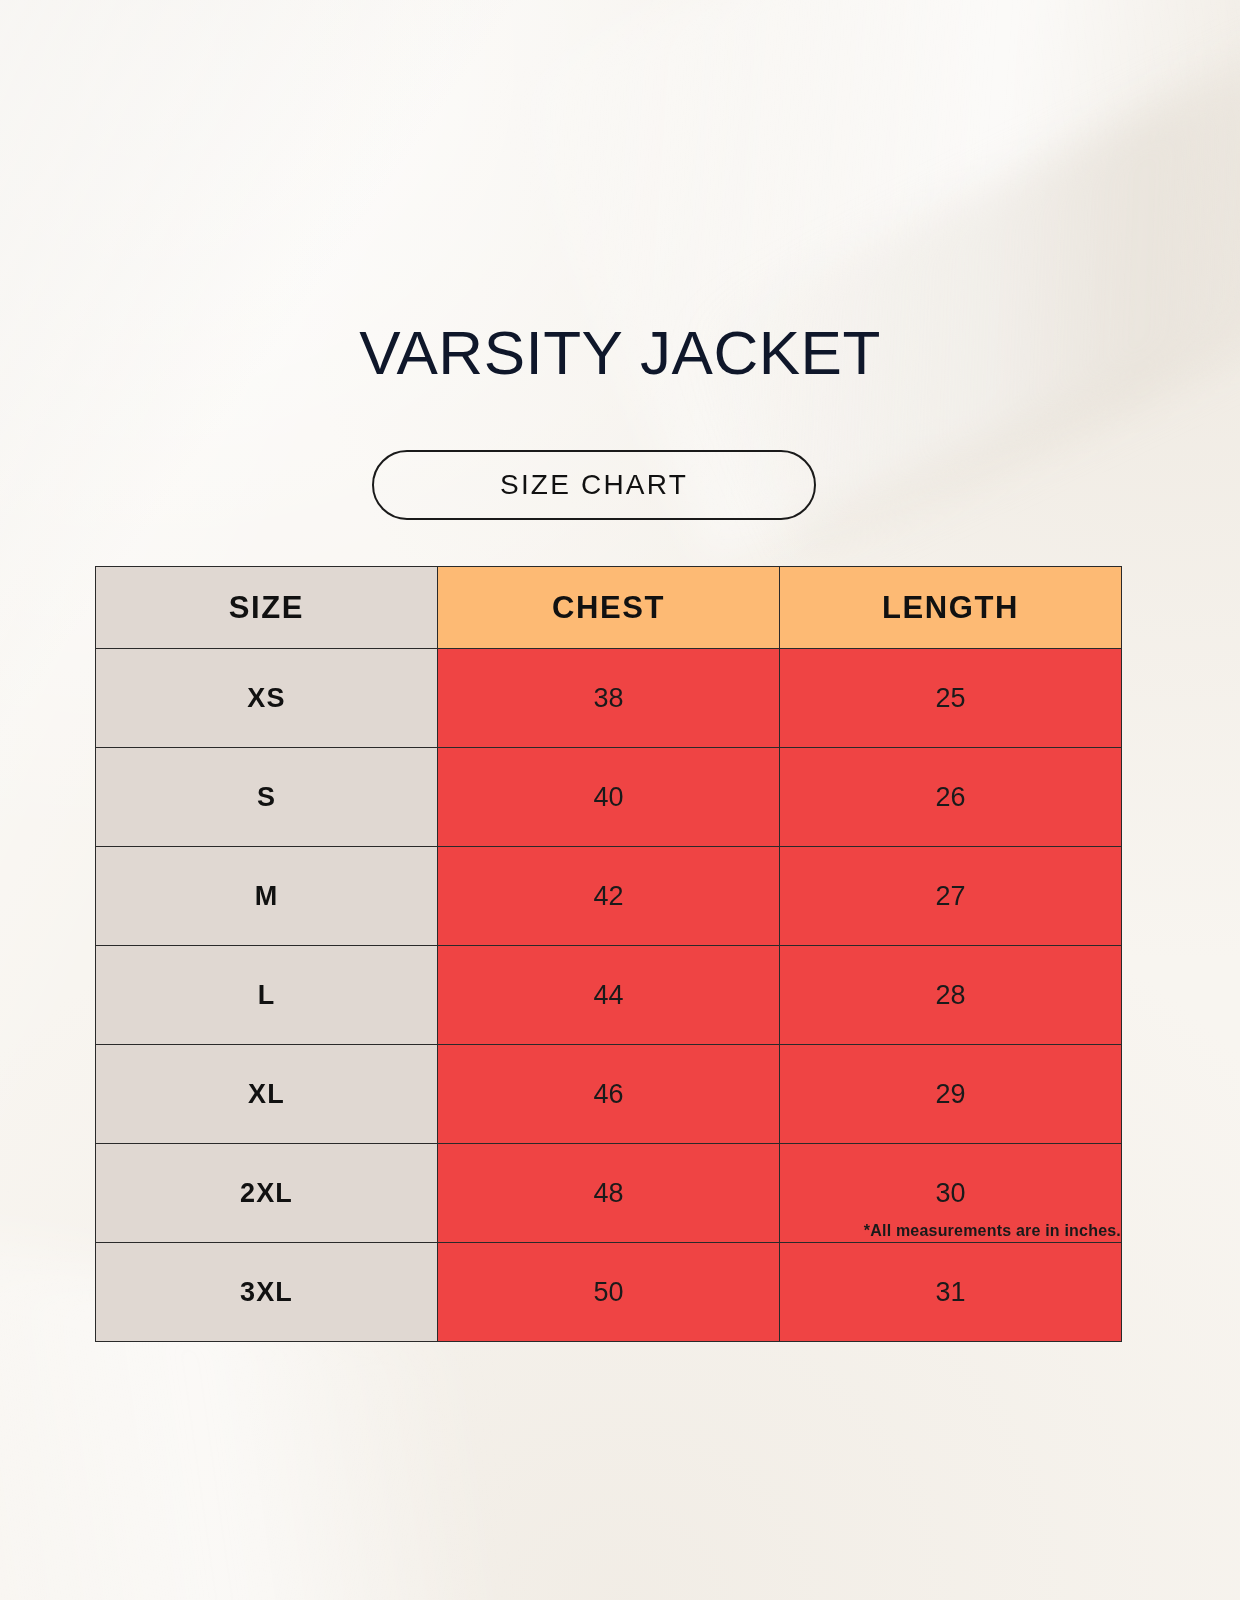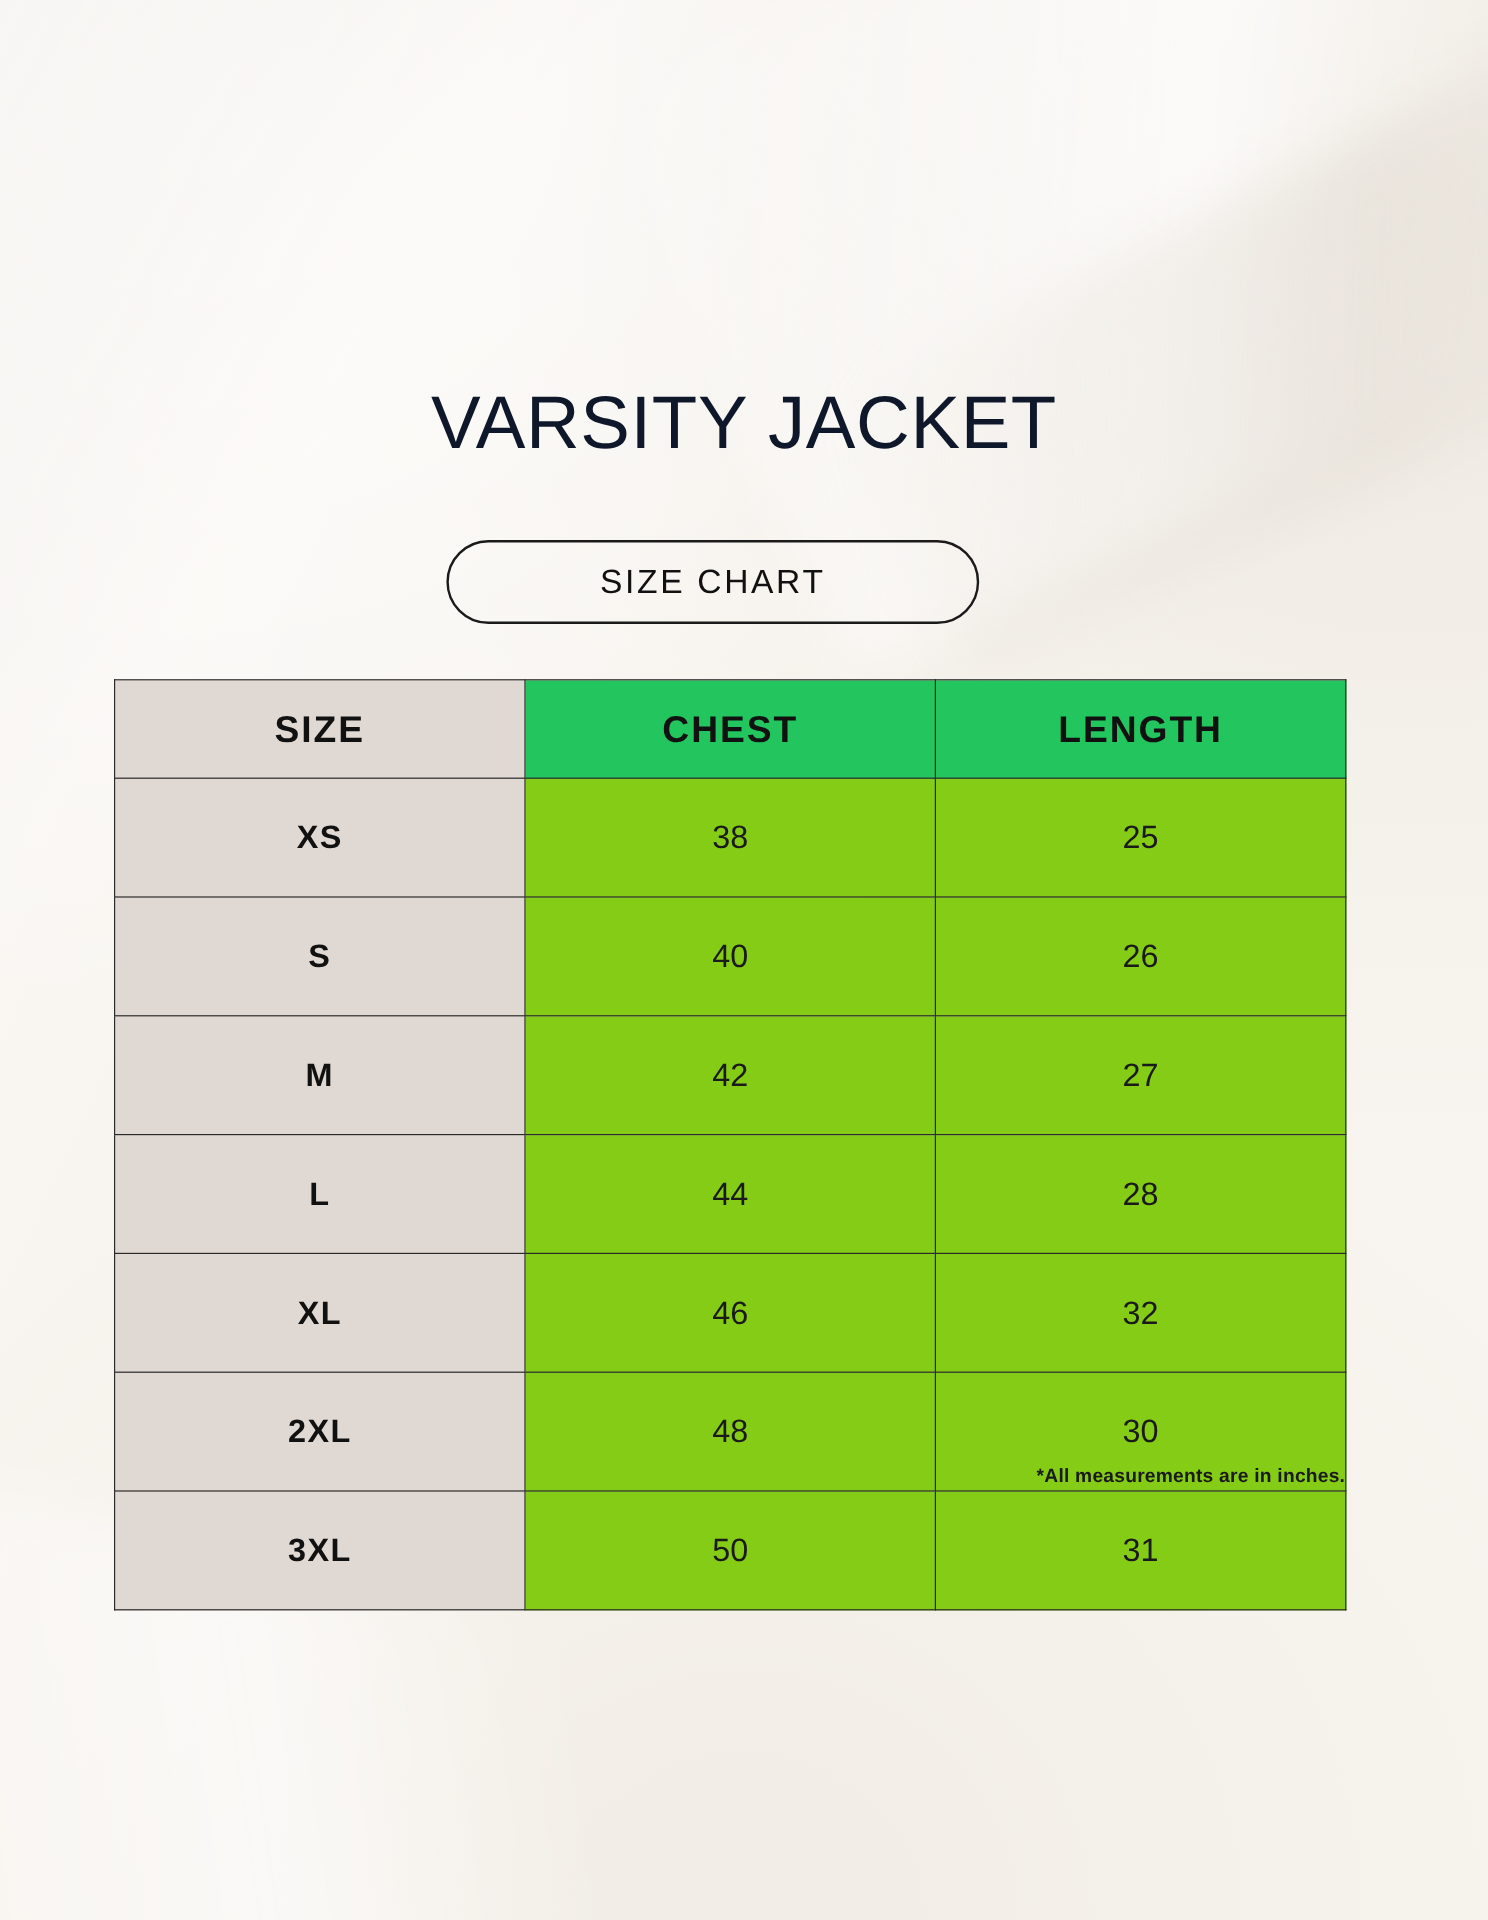--- a/index.html
+++ b/index.html
@@ -116,34 +116,34 @@
   }
   table.size-table thead th {
     height: 82px;
     font-size: 31px;
     font-weight: 700;
     letter-spacing: 1.6px;
     color: #111;
     text-align: center;
   }
   th.head-size { background: #e0d8d2; }
-  th.head-chest, th.head-length { background: #22c55e; }
+  th.head-chest, th.head-length { background: #fdba74; }
 
   table.size-table tbody td {
     height: 99px;
     font-size: 27px;
   }
   td.cell-size {
     background: #e0d8d2;
     font-weight: 700;
     letter-spacing: 1.2px;
     color: #111;
   }
   td.cell-val {
-    background: #84cc16;
+    background: #ef4444;
     font-weight: 400;
     color: #1a1a1a;
   }
 
   .footnote {
     position: absolute;
     top: 1222px;
     left: 0;
     width: 1121px;
     text-align: right;
@@ -199,21 +199,21 @@
           <td class="cell-val">27</td>
         </tr>
         <tr>
           <td class="cell-size">L</td>
           <td class="cell-val">44</td>
           <td class="cell-val">28</td>
         </tr>
         <tr>
           <td class="cell-size">XL</td>
           <td class="cell-val">46</td>
-          <td class="cell-val">32</td>
+          <td class="cell-val">29</td>
         </tr>
         <tr>
           <td class="cell-size">2XL</td>
           <td class="cell-val">48</td>
           <td class="cell-val">30</td>
         </tr>
         <tr>
           <td class="cell-size">3XL</td>
           <td class="cell-val">50</td>
           <td class="cell-val">31</td>

